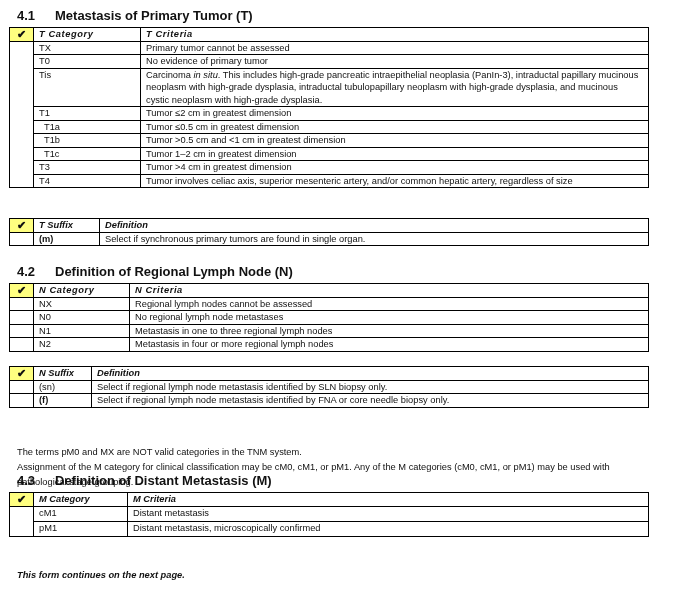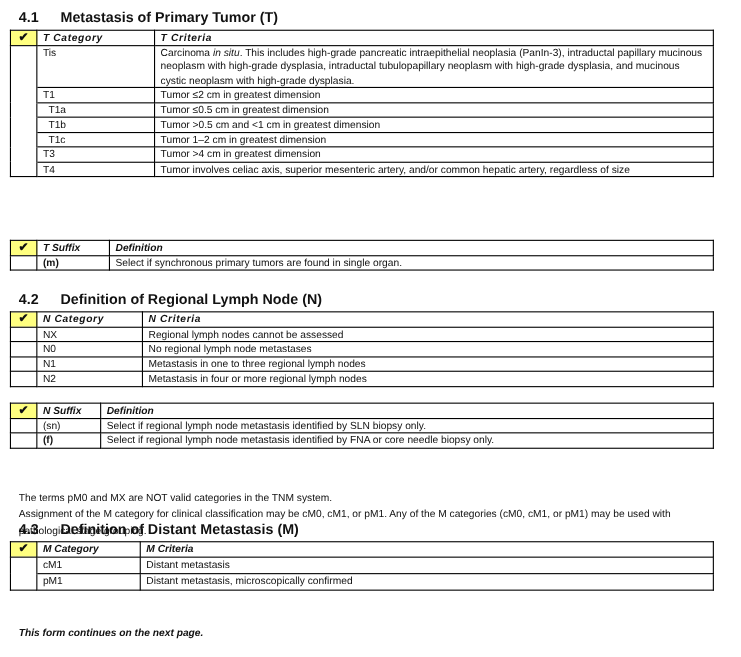--- a/index.html
+++ b/index.html
@@ -33,20 +33,30 @@
       <col>
     </colgroup>
   <tbody>
       <tr class="hd">
     <td class="chk">✔</td>
     <td class="sp">T Category</td>
     <td class="sp">T Criteria</td>
   </tr>
   <tr>
     <td class="chk"></td>
+    <td>TX</td>
+    <td>Primary tumor cannot be assessed</td>
+  </tr>
+  <tr>
+    <td class="chk"></td>
+    <td>T0</td>
+    <td>No evidence of primary tumor</td>
+  </tr>
+  <tr>
+    <td class="chk"></td>
     <td>Tis</td>
     <td style="padding-right:6px;"><span>Carcinoma </span><em>in situ</em><span>. This includes high-grade pancreatic intraepithelial neoplasia (PanIn-3), intraductal papillary mucinous neoplasm with high-grade dysplasia, intraductal tubulopapillary neoplasm with high-grade dysplasia, and mucinous cystic neoplasm with high-grade dysplasia.</span></td>
   </tr>
   <tr>
     <td class="chk"></td>
     <td>T1</td>
     <td>Tumor ≤2 cm in greatest dimension</td>
   </tr>
   <tr>
     <td class="chk"></td>

